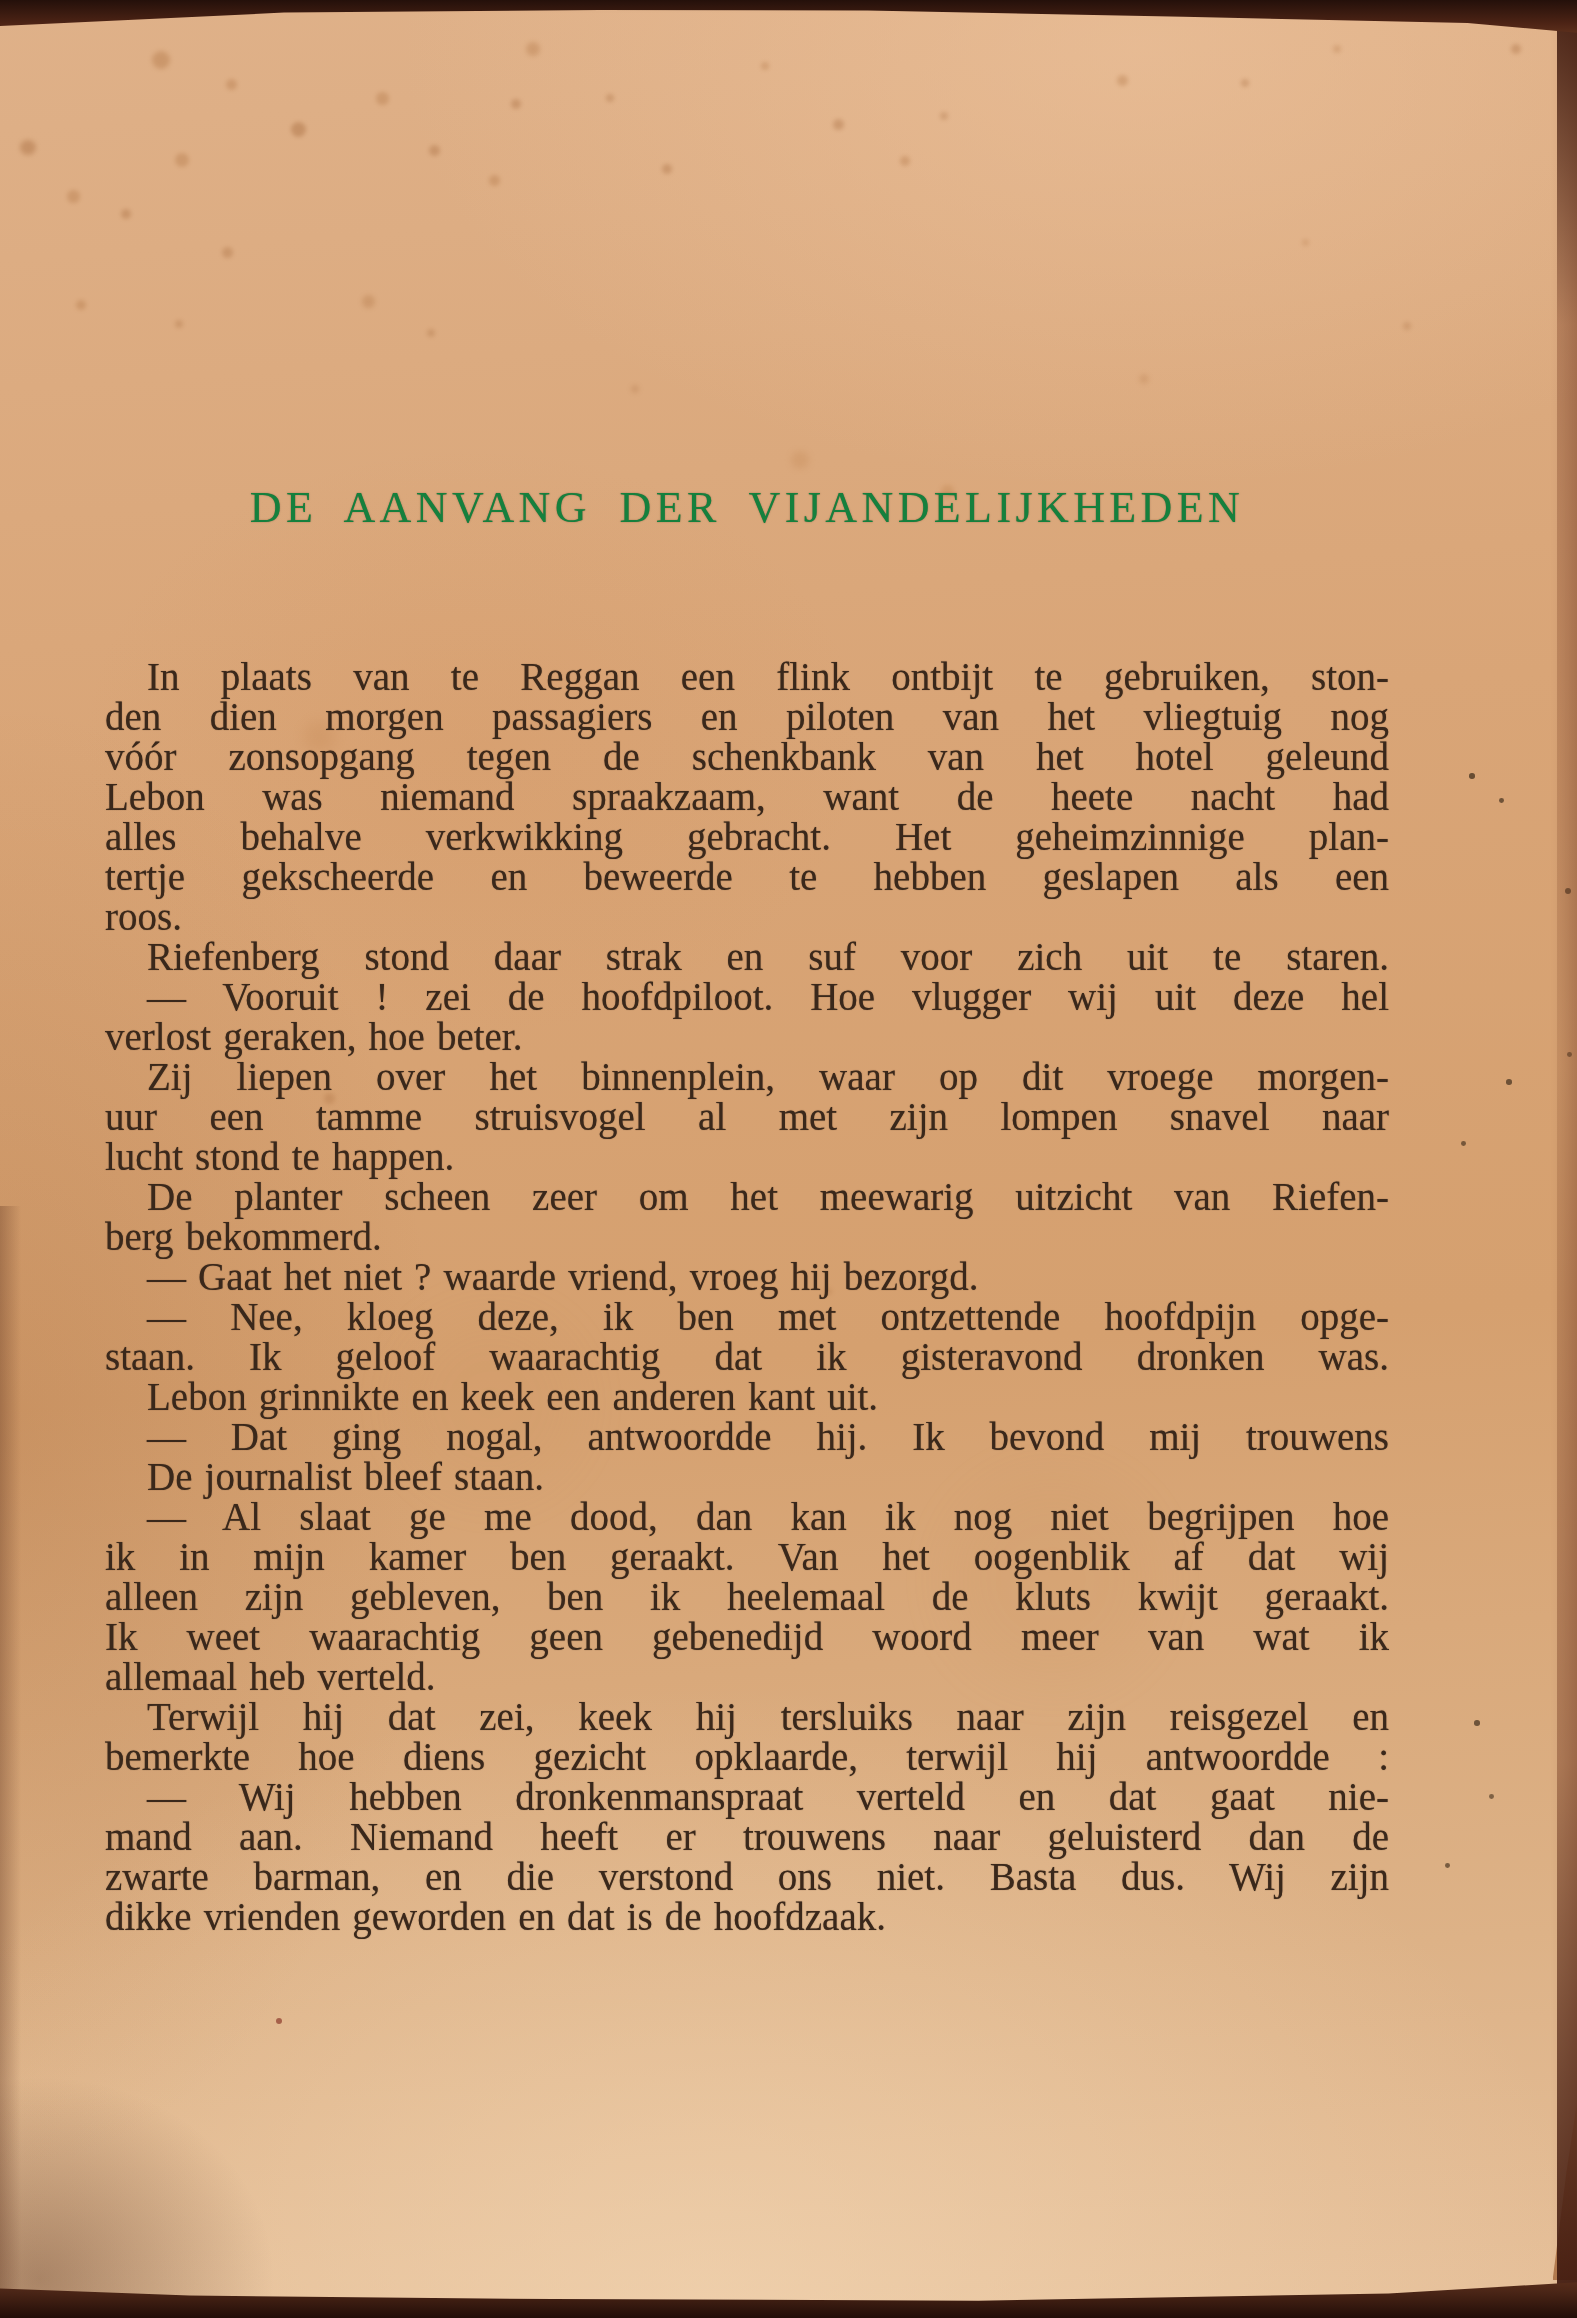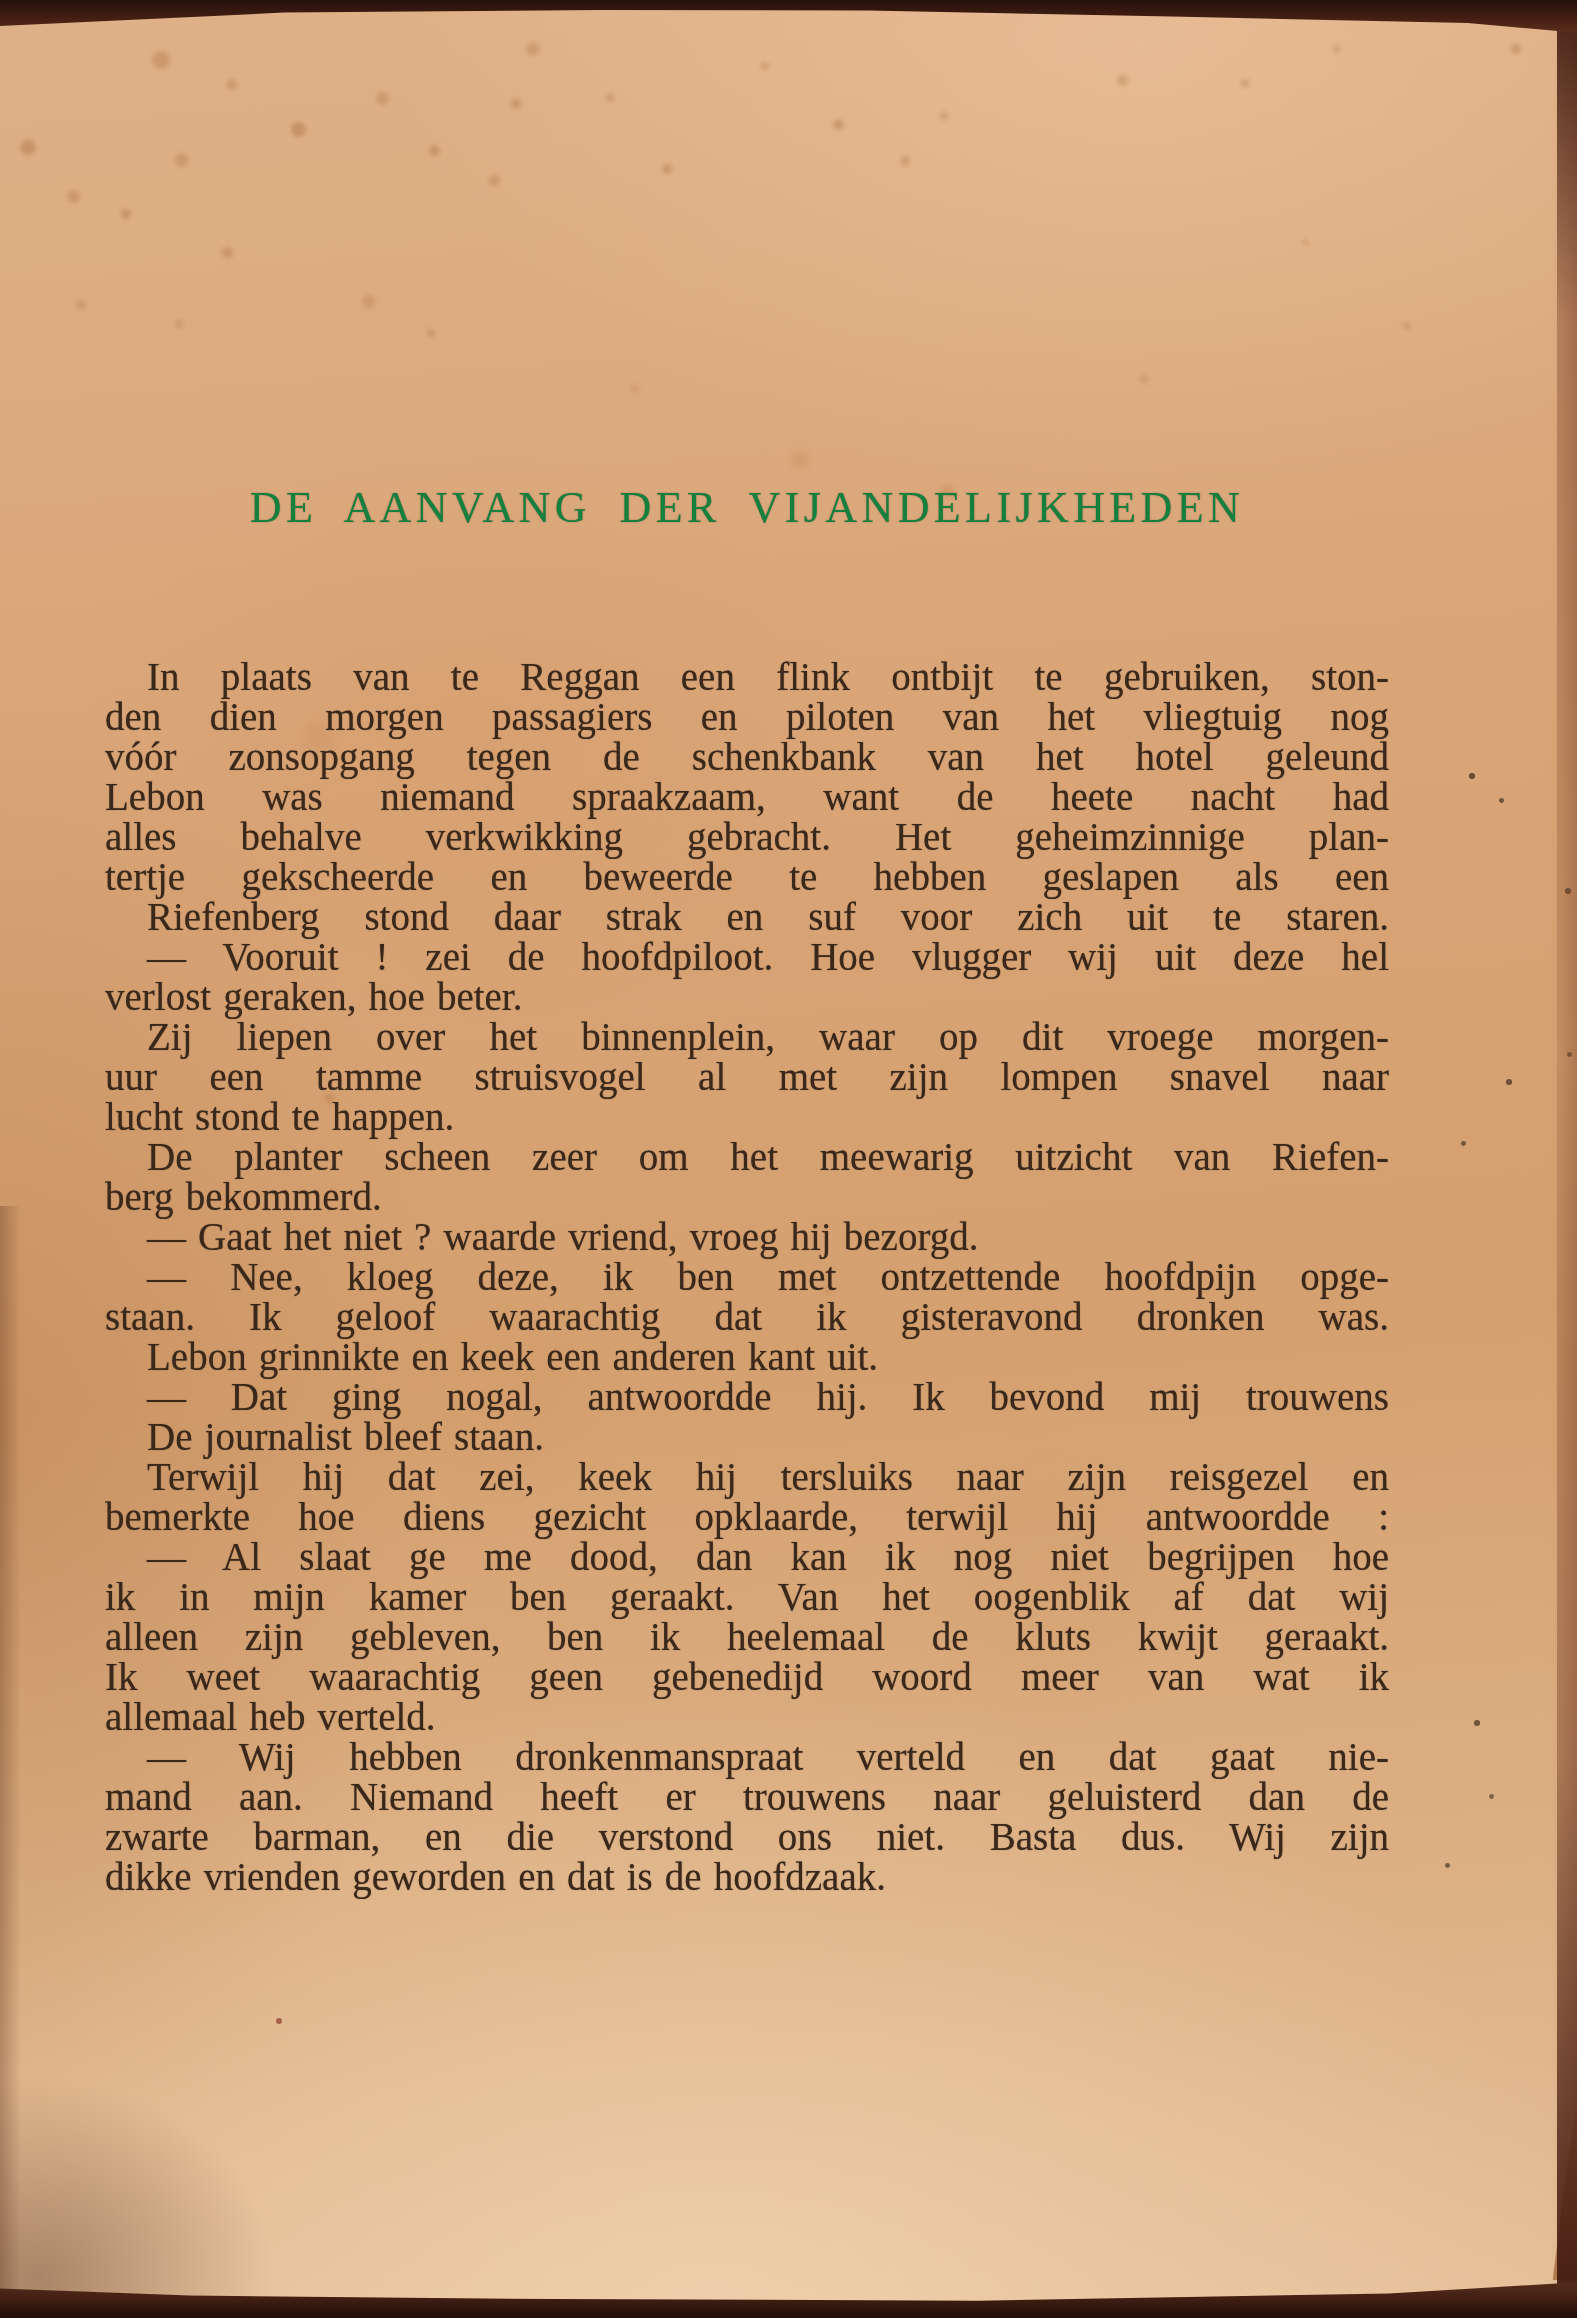--- a/index.html
+++ b/index.html
@@ -103,20 +103,21 @@
   <div id="chapter-title">DE AANVANG DER VIJANDELIJKHEDEN</div>
 
   <div id="text-block">
       <div>
         <div class="line first">In plaats van te Reggan een flink ontbijt te gebruiken, ston-</div>
         <div class="line">den dien morgen passagiers en piloten van het vliegtuig nog</div>
         <div class="line">vóór zonsopgang tegen de schenkbank van het hotel geleund</div>
         <div class="line">Lebon was niemand spraakzaam, want de heete nacht had</div>
         <div class="line">alles behalve verkwikking gebracht. Het geheimzinnige plan-</div>
         <div class="line">tertje gekscheerde en beweerde te hebben geslapen als een</div>
+        <div class="line last">roos.</div>
       </div>
       <div>
         <div class="line first">Riefenberg stond daar strak en suf voor zich uit te staren.</div>
       </div>
       <div>
         <div class="line first">— Vooruit ! zei de hoofdpiloot. Hoe vlugger wij uit deze hel</div>
         <div class="line last">verlost geraken, hoe beter.</div>
       </div>
       <div>
         <div class="line first">Zij liepen over het binnenplein, waar op dit vroege morgen-</div>
@@ -137,29 +138,29 @@
       <div>
         <div class="line first last">Lebon grinnikte en keek een anderen kant uit.</div>
       </div>
       <div>
         <div class="line first">— Dat ging nogal, antwoordde hij. Ik bevond mij trouwens</div>
       </div>
       <div>
         <div class="line first last">De journalist bleef staan.</div>
       </div>
       <div>
-        <div class="line first">Terwijl hij dat zei, keek hij tersluiks naar zijn reisgezel en</div>
-        <div class="line">bemerkte hoe diens gezicht opklaarde, terwijl hij antwoordde :</div>
-      </div>
-      <div>
         <div class="line first">— Al slaat ge me dood, dan kan ik nog niet begrijpen hoe</div>
         <div class="line">ik in mijn kamer ben geraakt. Van het oogenblik af dat wij</div>
         <div class="line">alleen zijn gebleven, ben ik heelemaal de kluts kwijt geraakt.</div>
         <div class="line">Ik weet waarachtig geen gebenedijd woord meer van wat ik</div>
         <div class="line last">allemaal heb verteld.</div>
+      </div>
+      <div>
+        <div class="line first">Terwijl hij dat zei, keek hij tersluiks naar zijn reisgezel en</div>
+        <div class="line">bemerkte hoe diens gezicht opklaarde, terwijl hij antwoordde :</div>
       </div>
       <div>
         <div class="line first">— Wij hebben dronkenmanspraat verteld en dat gaat nie-</div>
         <div class="line">mand aan. Niemand heeft er trouwens naar geluisterd dan de</div>
         <div class="line">zwarte barman, en die verstond ons niet. Basta dus. Wij zijn</div>
         <div class="line last">dikke vrienden geworden en dat is de hoofdzaak.</div>
       </div>
     </div>
 
   <div id="corner-shadow"></div>

